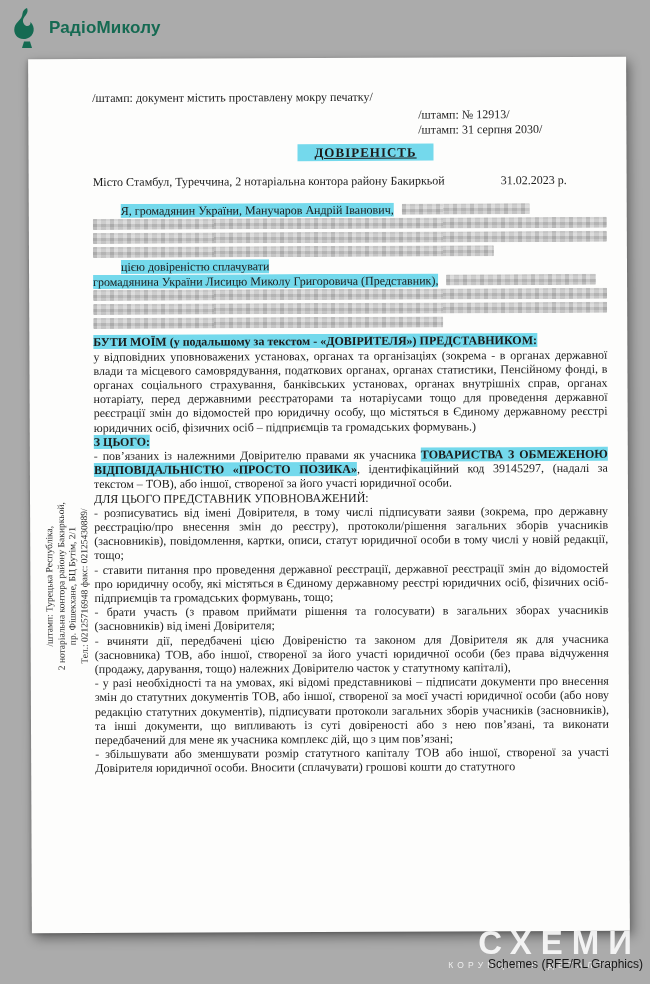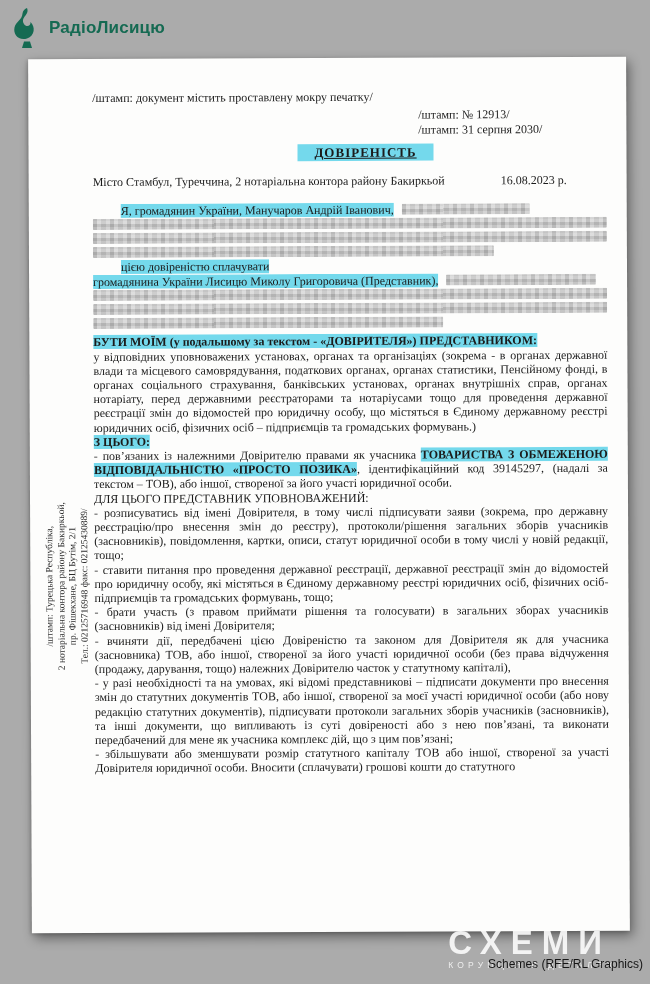--- a/index.html
+++ b/index.html
@@ -56,21 +56,21 @@
   .redacted{
     display:inline-block;height:11px;vertical-align:-1px;border-radius:1px;
     background:
       repeating-linear-gradient(90deg, rgba(0,0,0,.10) 0 4px, rgba(255,255,255,.14) 4px 8px, rgba(0,0,0,.05) 8px 13px, rgba(255,255,255,.10) 13px 17px),
       repeating-linear-gradient(0deg, #cfcfcf 0 3px, #bdbdbd 3px 6px, #d8d8d8 6px 9px);
   }
   .rline{height:14.2px}
   .line{white-space:nowrap;overflow:hidden}
   
   .watermark{
-    position:absolute;right:18px;bottom:14px;text-align:left;
+    position:absolute;right:18px;bottom:14px;text-align:right;
     font-family:"Liberation Sans", sans-serif;
     color:rgba(250,250,250,.92);
   }
   .wm-title{font-size:33px;font-weight:bold;letter-spacing:9px;line-height:32px;margin-right:-9px}
   .wm-sub{font-size:8.5px;letter-spacing:4.2px;color:rgba(248,248,248,.85);margin-top:1px;margin-right:15px}
   .credit{
     position:absolute;right:7px;bottom:13px;
     font-family:"Liberation Sans", sans-serif;
     font-size:12px;font-weight:normal;color:#161616;
   }
@@ -78,21 +78,21 @@
 </head>
 <body>
 
 <div class="logo">
   <svg viewBox="0 0 32 40" aria-hidden="true">
     <path d="M17 0c3 7-7 9-3 16 2 3.5 7 2.5 6.5-2 5 4.5 4.5 14-3.5 16.5C8.5 33 3 26.5 4.5 19.5 5.8 13.8 12 12 12.5 5.5 12.8 2.5 15 .8 17 0Z"></path>
     <path d="M14 33.5h6L22 40H12z"></path>
   </svg>
   <div class="logo-text">
     <span>Радіо</span>
-    <span>Лисицю</span>
+    <span>Миколу</span>
   </div>
 </div>
 
 <div class="page">
 
   <div class="side-stamp">
     <div>/штамп: Турецька Республіка,</div>
     <div>2 нотаріальна контора району Бакиркьой,</div>
     <div>пр. Фішекхане, БЦ Бутім, 2/1</div>
     <div>Тел.: 02125716948  факс: 02125430889/</div>
@@ -106,21 +106,21 @@
       <div>/штамп: № 12913/</div>
       <div>/штамп: 31 серпня 2030/</div>
     </div>
 
     <div class="title-row">
       <span class="hl doc-title">ДОВІРЕНІСТЬ</span>
     </div>
 
     <div class="place-row">
       <span>Місто Стамбул, Туреччина, 2 нотаріальна контора району Бакиркьой</span>
-      <span>16.08.2023 р.</span>
+      <span>31.02.2023 р.</span>
     </div>
 
     <div class="line mt" style="margin-top:14px;text-indent:28px">
       <span class="hl">Я, громадянин України, Манучаров Андрій Іванович,</span>
       <span class="redacted" style="width:128px;margin-left:5px"></span>
     </div>
     <div class="rline"><span class="redacted" style="width:100%"></span></div>
     <div class="rline"><span class="redacted" style="width:100%"></span></div>
     <div class="rline"><span class="redacted" style="width:78%"></span></div>
 

